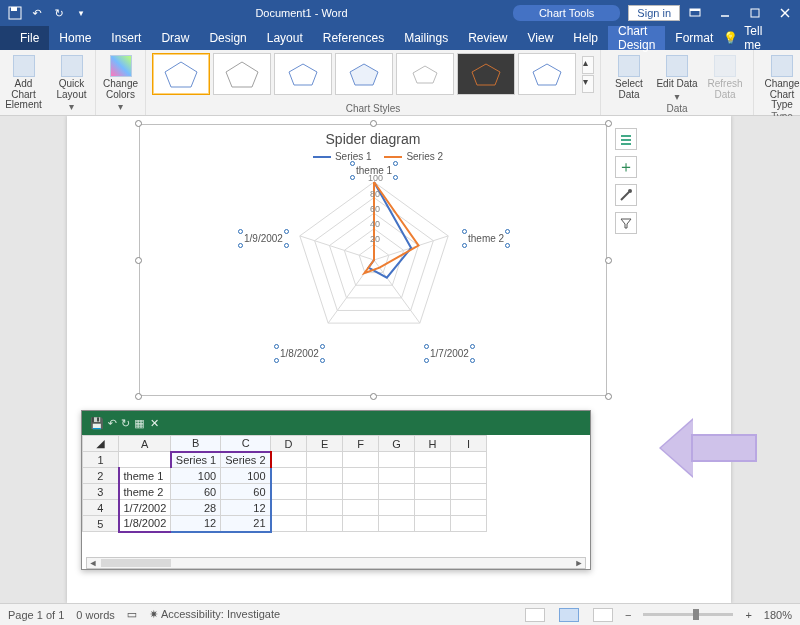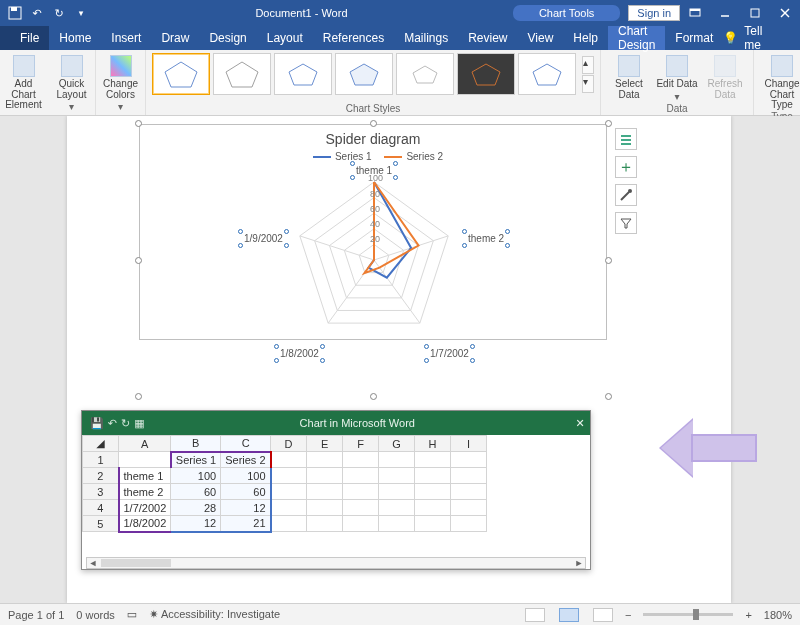--- a/index.html
+++ b/index.html
@@ -33,21 +33,21 @@
   .thumb.sel { border:1px solid #f2a100; box-shadow: inset 0 0 0 1px #ffd37a;}
   .thumb.dark { background:#3b3b3b;}
   .thumb .mini { width:42px; height:30px; opacity:.8;}
   .spin { width:12px; display:flex; flex-direction:column; gap:1px; margin-left:2px;}
   .spin div{height:18px; border:1px solid #cfcfcf; background:#fafafa;}
   .disabled { opacity:.4;}
   
   .workspace { position:relative; height:487px; background:#e6e6e6; overflow:hidden;}
   .page { position:absolute; left:67px; top:0; width:664px; height:487px; background:#fff; box-shadow:0 0 4px rgba(0,0,0,.2);}
   
-  .chartobj { position:absolute; left:72px; top:8px; width:468px; height:216px; border:1px solid #bfbfbf; background:#fff;}
+  .chartobj { position:absolute; left:72px; top:8px; width:468px; height:272px; border:1px solid #bfbfbf; background:#fff;}
   .handle { position:absolute; width:7px; height:7px; border:1px solid #888; background:#fff; border-radius:50%;}
   .chartobj .ctitle { text-align:center; font-size:14px; color:#4a4a4a; padding-top:6px;}
   .legend { text-align:center; font-size:10px; color:#555; padding-top:4px;}
   .legend .sw { display:inline-block; width:18px; height:0; border-top:2px solid; vertical-align:middle; margin:0 4px 0 10px;}
   .catlbl { position:absolute; font-size:10px; color:#555;}
   .catlbl.sel .dot{position:absolute;width:5px;height:5px;border:1px solid #2f6fb7;background:#fff;border-radius:50%;}
   .ringlbl { position:absolute; font-size:9px; color:#888;}
   
   .sidebuttons { position:absolute; left:548px; top:12px; display:flex; flex-direction:column; gap:6px;}
   .sidebtn { width:22px; height:22px; border:1px solid #c8c8c8; background:#fff; display:flex;align-items:center;justify-content:center; font-size:12px; color:#555;}
@@ -321,21 +321,20 @@
     </div>
 
     <div class="xlwin">
       <div class="xlbar">
         <div class="xlqat">
           <span>💾</span>
           <span>↶</span>
           <span>↻</span>
           <span>▦</span>
         </div>
-        <div class="xltitle">Chart in Microsoft Word</div>
         <div class="xclose">✕</div>
       </div>
       <div class="sheet">
         <table class="grid">
           <tbody>
               <tr>
             <th class="rowh">◢</th>
             <th>A</th>
             <th class="selcol">B</th>
             <th class="selcol">C</th>

